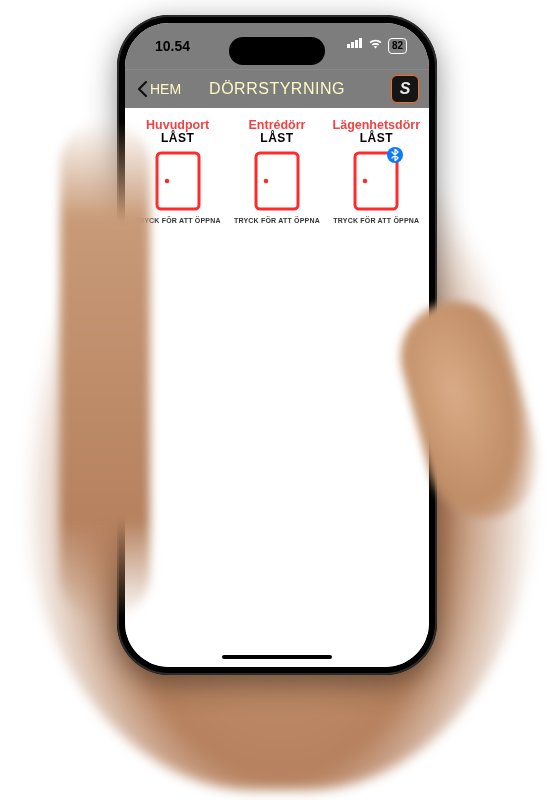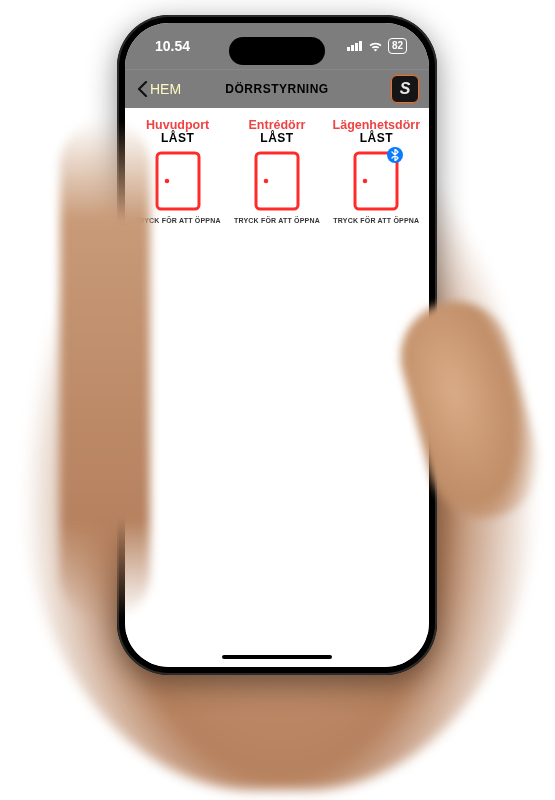--- a/index.html
+++ b/index.html
@@ -90,26 +90,26 @@
     z-index: 5;
   }
 
   .status-bar {
     height: 46px;
     background: #7d7d7d;
     display: flex;
     align-items: center;
     justify-content: space-between;
     padding: 0 22px 0 30px;
-    color: #ffffff;
+    color: #000000;
     font-weight: 600;
     font-size: 14px;
     position: relative;
   }
-  .status-right { display: flex; align-items: center; gap: 5px; }
+  .status-right { display: flex; align-items: flex-start; gap: 5px; }
   .status-right svg { display: block; }
   .batt-box {
     display: inline-flex;
     align-items: center;
     border: 1.5px solid #fff;
     border-radius: 4px;
     padding: 0 3px;
     font-size: 10px;
     font-weight: 700;
     height: 14px;
@@ -132,23 +132,23 @@
     display: flex;
     align-items: center;
     gap: 2px;
     color: #fef9c3;
     font-size: 14px;
     font-weight: 500;
     padding: 0 6px;
   }
   .nav-title {
     margin: 0 auto;
-    color: #000000;
-    font-size: 12px;
-    font-weight: 700;
+    color: #fef9c3;
+    font-size: 16px;
+    font-weight: 400;
     letter-spacing: 0.5px;
   }
   .logo {
     position: absolute;
     right: 10px;
     top: 50%;
     transform: translateY(-50%);
     width: 26px;
     height: 26px;
     border-radius: 6px;

